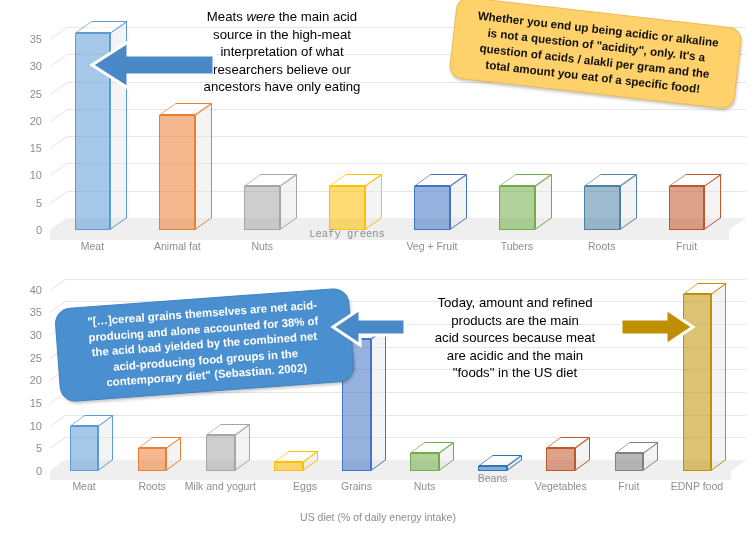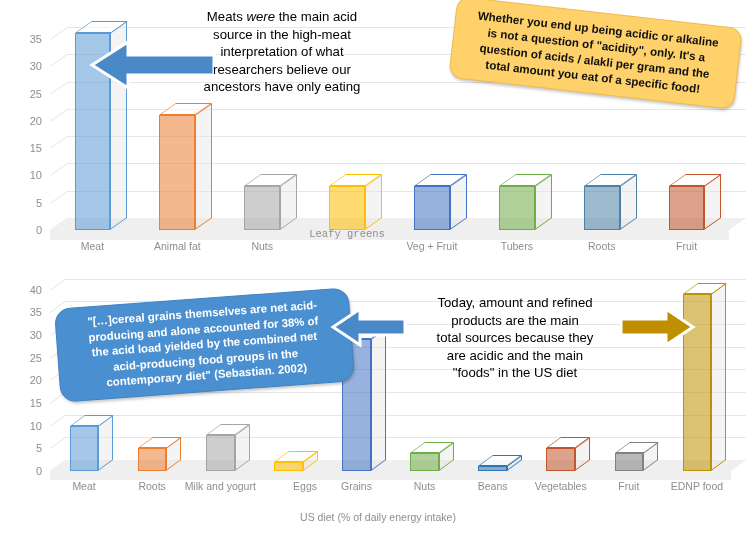--- a/index.html
+++ b/index.html
@@ -296,21 +296,21 @@
         <div class="front" style="left: 0px; top: 11px; width: 28.602px; height: 176.927px; bottom: auto; border-color: rgb(191, 144, 0); background: rgba(191, 144, 0, 0.55);"></div>
       </div>
     </div>
   <div id="bottom-cats">
       <div class="cat-label" style="left: 44px; top: 212px; width: 80.1px;">Meat</div>
       <div class="cat-label" style="left: 112.1px; top: 212px; width: 80.1px;">Roots</div>
       <div class="cat-label" style="left: 180.2px; top: 212px; width: 80.1px;">Milk and yogurt</div>
       <div class="cat-label" style="left: 265px; top: 212px; width: 80.1px;">Eggs</div>
       <div class="cat-label" style="left: 316.4px; top: 212px; width: 80.1px;">Grains</div>
       <div class="cat-label" style="left: 384.5px; top: 212px; width: 80.1px;">Nuts</div>
-      <div class="cat-label" style="left: 452.6px; top: 212px; width: 80.1px;">Beans</div>
+      <div class="cat-label" style="left: 452.6px; top: 204px; width: 80.1px;">Beans</div>
       <div class="cat-label" style="left: 520.7px; top: 212px; width: 80.1px;">Vegetables</div>
       <div class="cat-label" style="left: 588.8px; top: 212px; width: 80.1px;">Fruit</div>
       <div class="cat-label" style="left: 656.9px; top: 212px; width: 80.1px;">EDNP food</div>
     </div>
 
   <div class="axis-title" style="left:228px;top:243px;width:300px;">US diet (% of daily energy intake)</div>
 
   <div class="callout" id="blue-callout" style="left:57px;top:30px;width:295px;">
     <span>"[…]cereal grains themselves are net acid-</span><br>
     <span>producing and alone accounted for 38% of</span><br>
@@ -319,21 +319,21 @@
     <span>contemporary diet" (Sebastian. 2002)</span>
   </div>
 
   <svg class="arrow" style="left:330px;top:38px;" width="78" height="42" viewBox="0 0 78 42">
     <polygon points="3,21 30,3 30,13 75,13 75,29 30,29 30,39" fill="#4a89c8" stroke="#ffffff" stroke-width="3"></polygon>
   </svg>
 
   <div class="note" style="left:415px;top:26px;width:200px;">
     <span>Today, amount and refined</span><br>
     <span>products are the main</span><br>
-    <span>total sources because they</span><br>
+    <span>acid sources because meat</span><br>
     <span>are acidic and the main</span><br>
     <span>"foods" in the US diet</span>
   </div>
 
   <svg class="arrow" style="left:618px;top:38px;" width="78" height="42" viewBox="0 0 78 42">
     <polygon points="75,21 48,3 48,13 3,13 3,29 48,29 48,39" fill="#bf8f00" stroke="#ffffff" stroke-width="3"></polygon>
   </svg>
 </div>
 
 </body></html>

